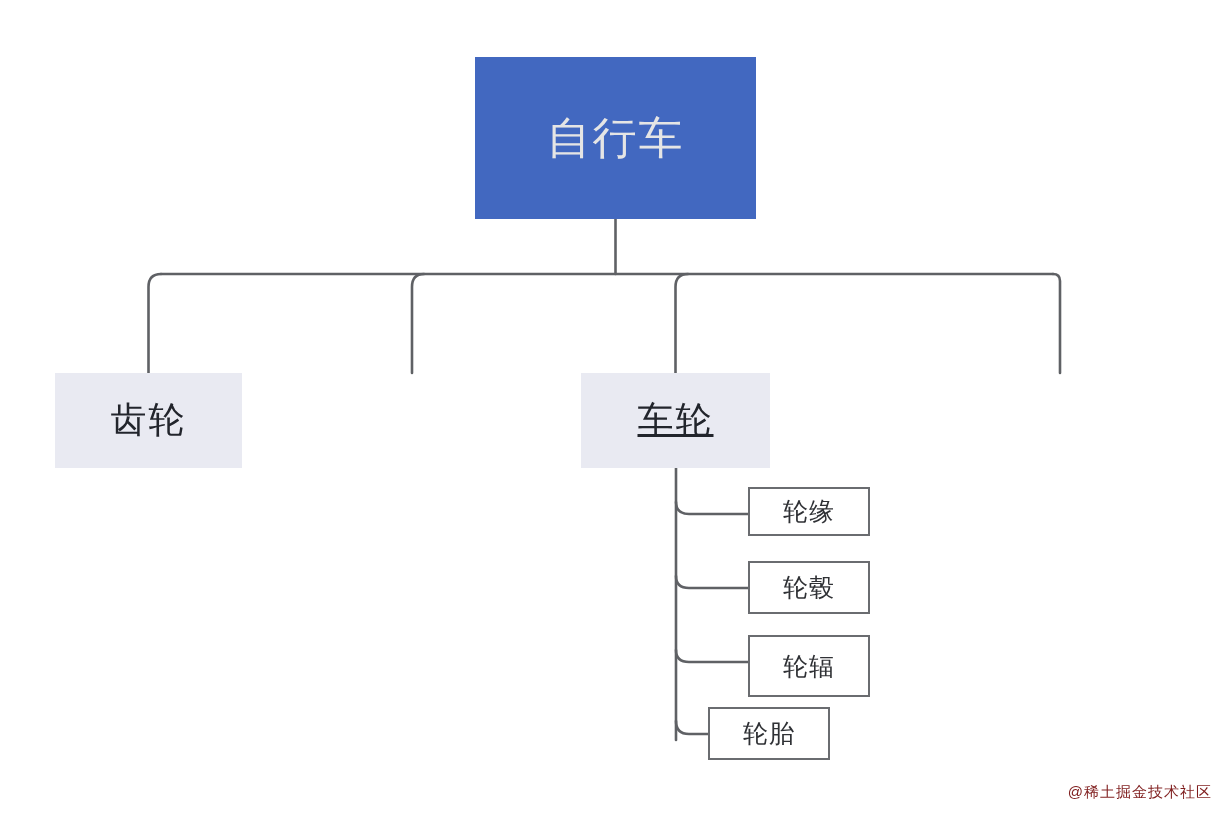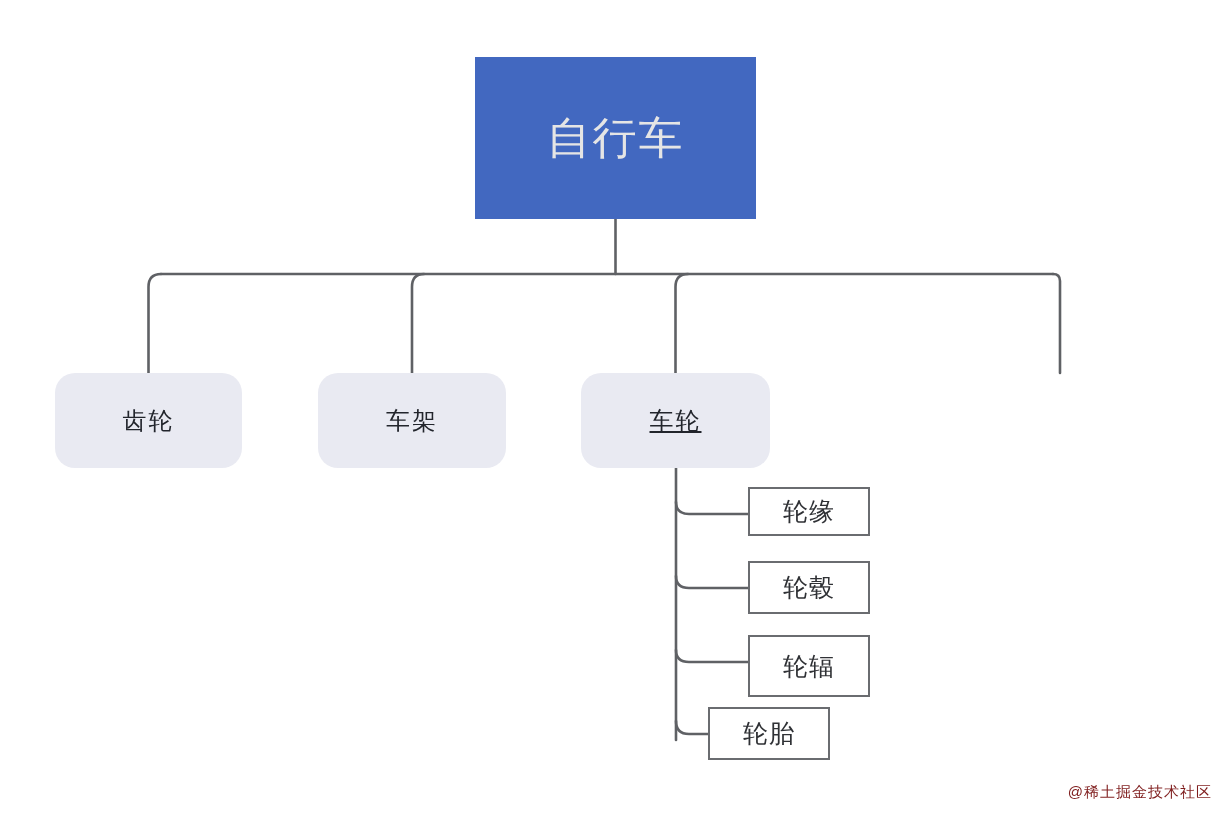--- a/index.html
+++ b/index.html
@@ -40,24 +40,23 @@
   .node-root {
     background: #4268c0;
     color: #e5e5e5;
     font-size: 44px;
     letter-spacing: 2px;
     font-weight: 400;
   }
   .node-branch {
     background: #e9eaf2;
     color: #22252c;
-    font-size: 24px;
+    font-size: 36px;
     letter-spacing: 2px;
     font-weight: 400;
-    border-radius: 20px;
   }
   .node-leaf {
     background: #ffffff;
     color: #2f3135;
     border: 2px solid #6a6c70;
     font-size: 25px;
     letter-spacing: 1px;
     font-weight: 400;
   }
   .watermark {
@@ -103,23 +102,20 @@
   </svg>
 
   <div class="node node-root" style="left:475px; top:57px; width:281px; height:162px;">
     <span>自行车</span>
   </div>
 
   <div class="node node-branch" style="left:55px; top:373px; width:187px; height:95px;">
     <span>齿轮</span>
   </div>
 
-  <div class="node node-branch" style="left:318px; top:373px; width:188px; height:95px;">
-    <span>车架</span>
-  </div>
 
   <div class="node node-branch" style="left:581px; top:373px; width:189px; height:95px;text-decoration:underline;">
     <span>车轮</span>
   </div>
 
 
   <div class="node node-leaf" style="left:748px; top:487px; width:122px; height:49px;">
     <span>轮缘</span>
   </div>
 

